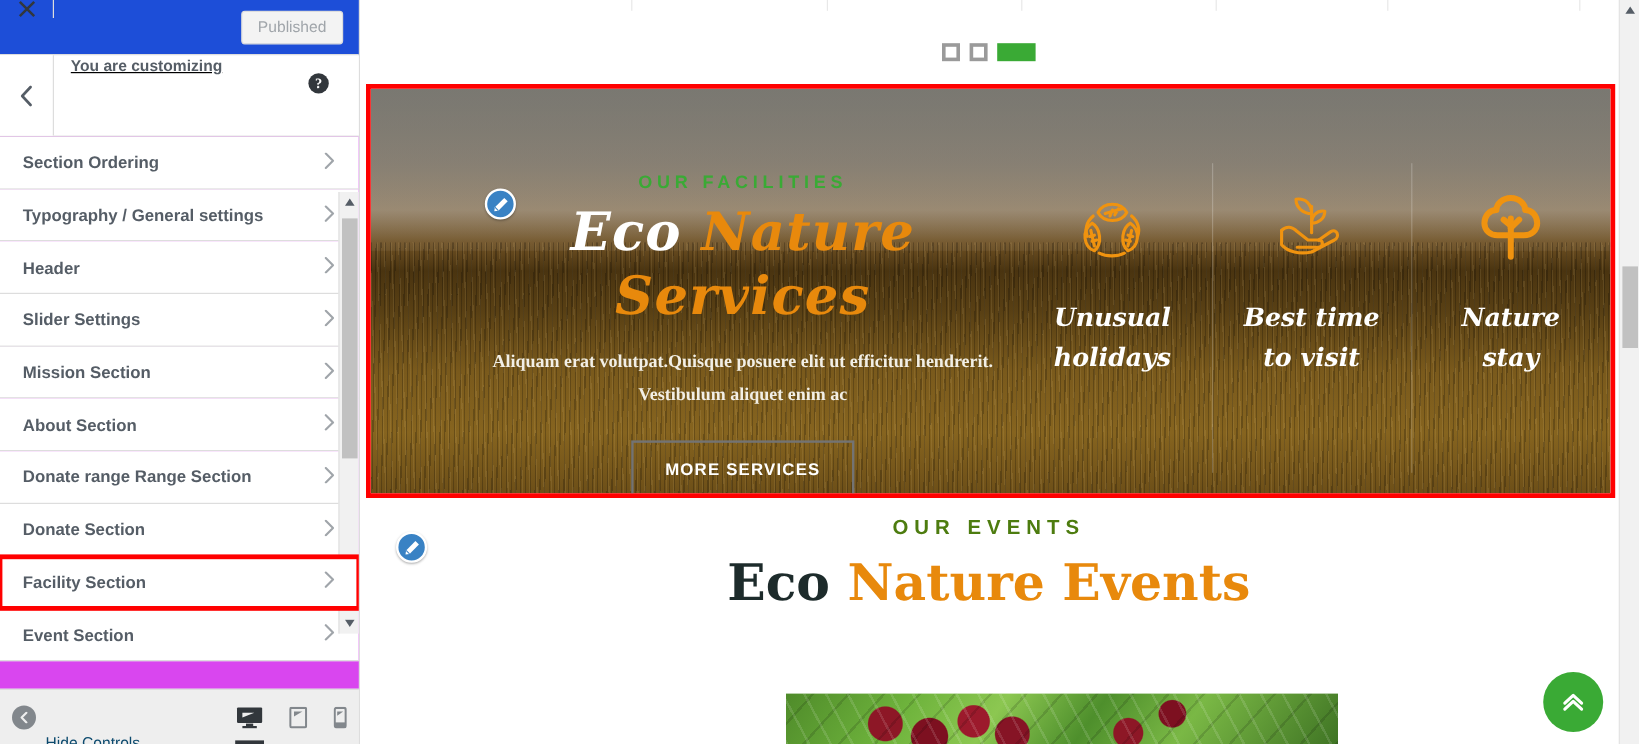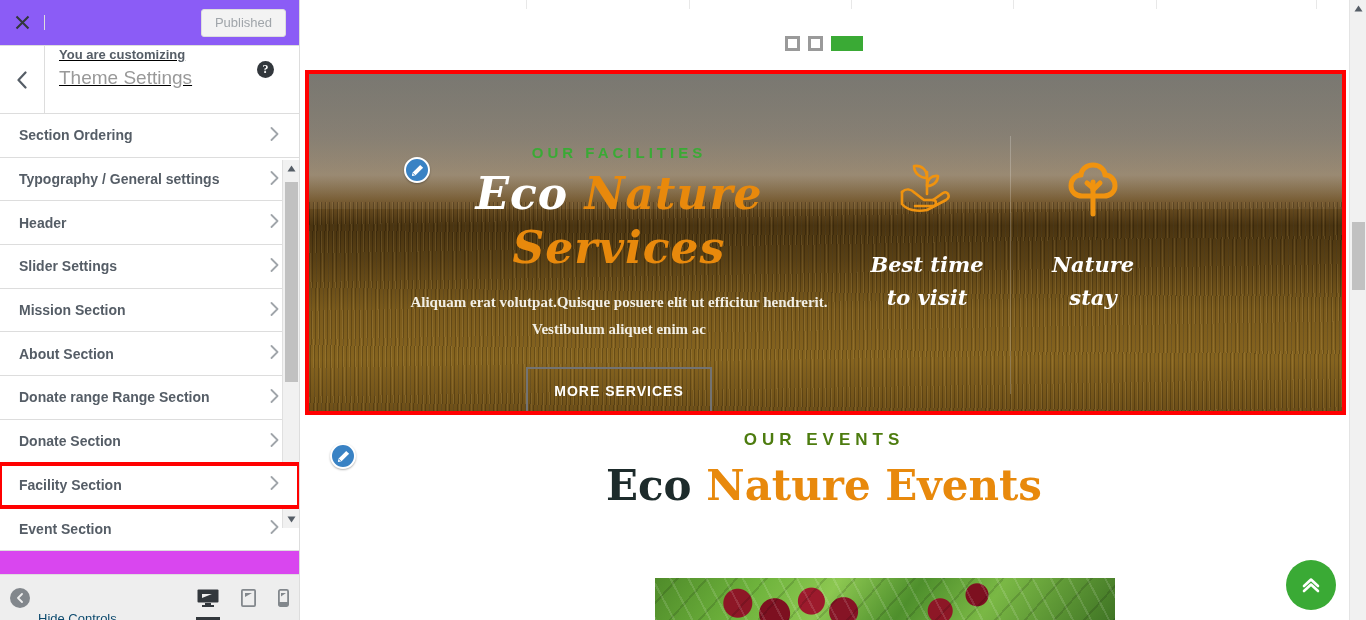--- a/index.html
+++ b/index.html
@@ -13,22 +13,22 @@
 
   
   .sidebar {
     width: 300px; height: 620px;
     background: #eee;
     position: relative;
     display: flex; flex-direction: column;
     border-right: 1px solid #ddd;
   }
   .cp-header {
-    height: 46px; background: #8b5cf6;
-    display: flex; align-items: center;
+    height: 46px; background: #1d4ed8;
+    display: flex; align-items: flex-start;
     border-bottom: 1px solid #ddd;
     flex: 0 0 46px;
   }
   .cp-close {
     width: 45px; display: flex; align-items: center; justify-content: center;
     border-right: 1px solid #ddd; cursor: pointer;
     color: #32373c;
   }
   .cp-close svg { display:block; }
   .cp-header-spacer { flex: 1; }
@@ -268,21 +268,20 @@
     </div>
 
     <div class="cp-title-row">
       <div class="cp-back">
         <svg width="12" height="18" viewBox="0 0 12 18">
           <path d="M9.5 1.5 L2.5 9 L9.5 16.5" stroke="#555d66" stroke-width="2.2" fill="none" stroke-linecap="round" stroke-linejoin="round"></path>
         </svg>
       </div>
       <div class="cp-title-text">
         <div class="cp-sub">You are customizing</div>
-        <div class="cp-main-title">Theme Settings</div>
         <div class="cp-help">?</div>
       </div>
     </div>
 
     <div class="cp-sections">
 
       <div class="sec-item">
           <span class="sec-label">Section Ordering</span>
           <span class="sec-arrow"><svg width="9" height="14" viewBox="0 0 9 14">
               <path d="M1.5 1 L7.5 7 L1.5 13" stroke="#a0a5aa" stroke-width="1.8" fill="none" stroke-linecap="round" stroke-linejoin="round"></path>
@@ -427,20 +426,41 @@
             <div class="fac-title">
               <span class="w">Eco</span>
               <span class="o">Nature Services</span>
             </div>
             <div class="fac-desc">Aliquam erat volutpat.Quisque posuere elit ut efficitur hendrerit. Vestibulum aliquet enim ac</div>
             <div class="fac-btn">MORE SERVICES</div>
           </div>
 
           <div class="fac-cols">
 
+            <div class="fac-col">
+              <div class="fac-icon">
+                <svg width="72" height="70" viewBox="0 0 72 70">
+                  <g fill="none" stroke="#f0930f" stroke-width="2.6" stroke-linecap="round" stroke-linejoin="round">
+                    <path d="M24 21 C29 12, 43 12, 48 21 C43 30, 29 30, 24 21 Z"></path>
+                    <path d="M30 22 L44 18 M34 24 L36 19 M38 23 L41 18"></path>
+                    <path d="M19 30 C26 34, 28 47, 21 53 C12 50, 10 36, 19 30 Z"></path>
+                    <path d="M18 36 L21 49 M17 41 L21 40 M19 45 L23 44"></path>
+                    <path d="M51 30 C60 36, 58 50, 49 53 C42 47, 44 34, 51 30 Z"></path>
+                    <path d="M52 36 L49 49 M53 41 L49 40 M51 45 L47 44"></path>
+                    <path d="M20 24 C14 29, 13 36, 15 41"></path>
+                    <path d="M52 24 C58 29, 59 36, 57 41"></path>
+                    <path d="M25 55 C31 58, 40 58, 46 55"></path>
+                  </g>
+                </svg>
+              </div>
+              <div class="fac-col-label">
+                <div>Unusual</div>
+                <div>holidays</div>
+              </div>
+            </div>
 
             <div class="fac-col">
               <div class="fac-icon">
                 <svg width="72" height="70" viewBox="0 0 72 70">
                   <g fill="none" stroke="#f0930f" stroke-width="2.6" stroke-linecap="round" stroke-linejoin="round">
                     <path d="M36 38 L36 16"></path>
                     <path d="M36 22 C29 22, 23 17, 23 10 C31 9, 36 14, 36 22 Z"></path>
                     <path d="M36 30 C42 30, 47 26, 47 20 C40 19, 36 24, 36 30 Z"></path>
                     <path d="M11 36 C15 32, 20 33, 24 37 L33 44 L42 44"></path>
                     <path d="M42 44 C46 44, 46 50, 42 50 L24 50"></path>

